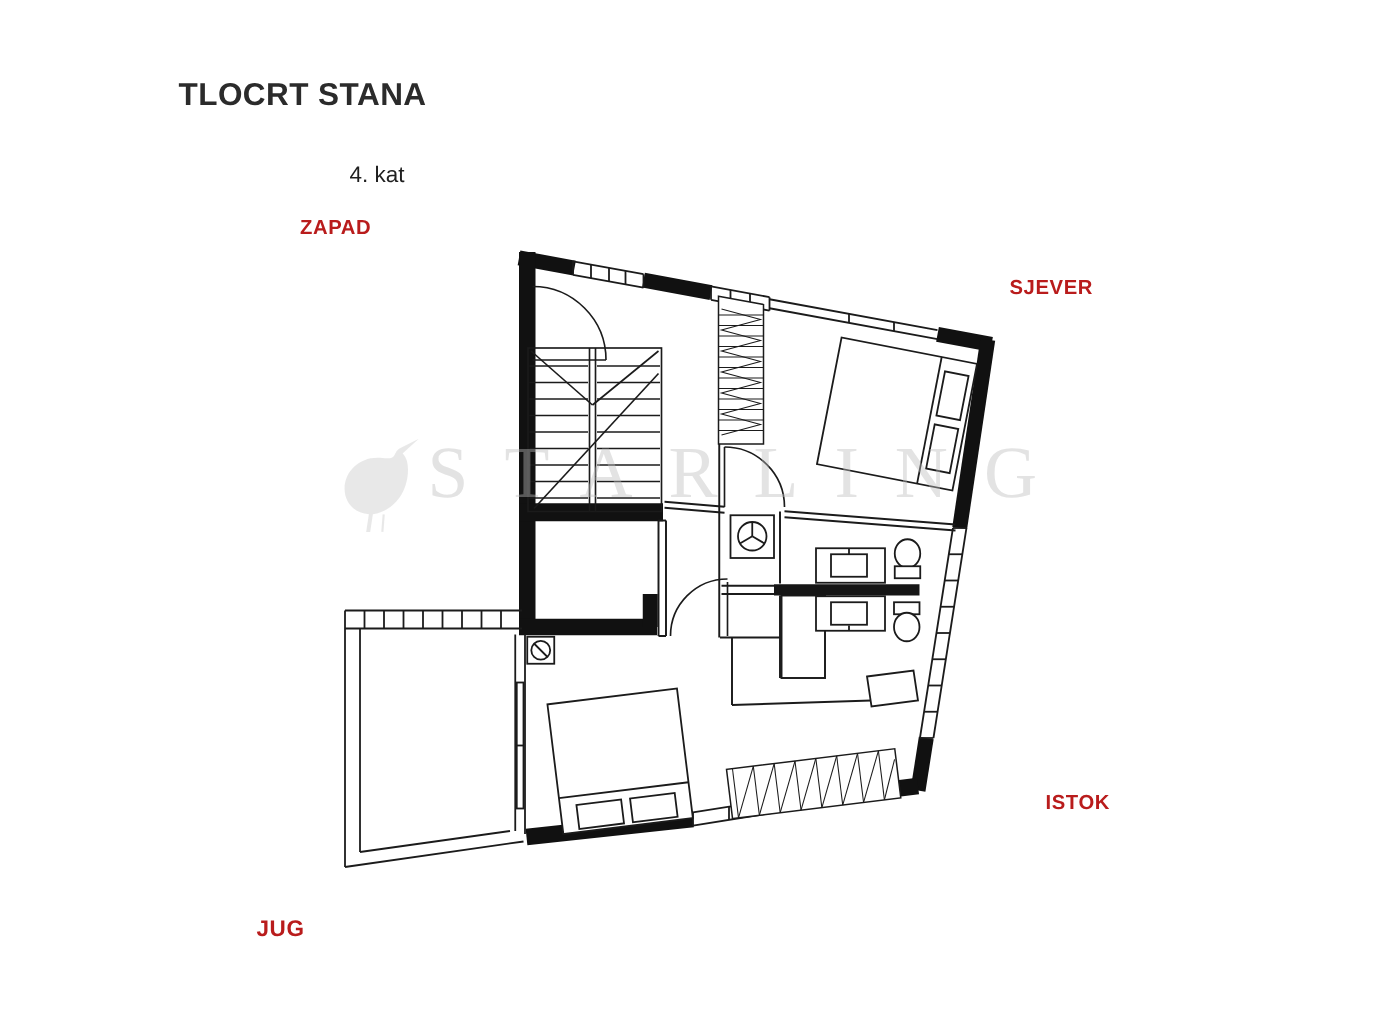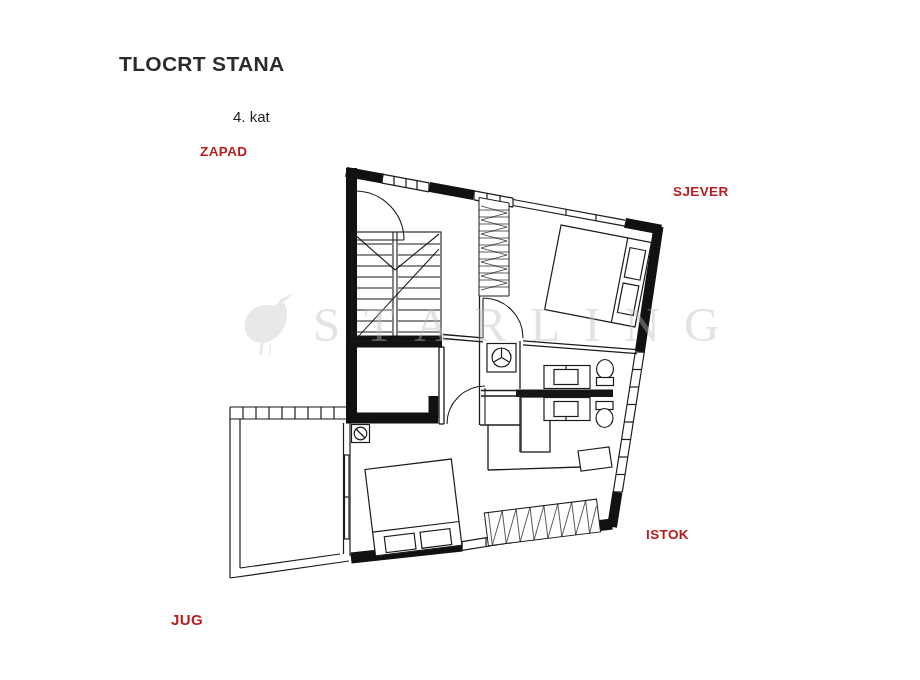--- a/index.html
+++ b/index.html
@@ -9,26 +9,26 @@
     background:#ffffff;
     overflow:hidden;
     font-family:"Liberation Sans", sans-serif;
   }
   .lbl{position:absolute;color:#2e2e2e;white-space:nowrap;}
   .title{left:119px;top:52px;font-size:21px;font-weight:700;letter-spacing:0.3px;color:#2b2b2b;}
   .floor{left:233px;top:108px;font-size:15px;font-weight:400;color:#1f1f1f;}
   .dir{font-size:13.5px;font-weight:700;letter-spacing:0.4px;color:#b91c1c;}
   .dir-west{left:200px;top:144px;}
   .dir-north{left:673px;top:172px;margin-top:12px;}
-  .dir-east{left:646px;top:527px;}
+  .dir-east{left:697px;top:527px;}
   .dir-south{left:171px;top:611px;font-size:15px;}
   #plan{position:absolute;left:0;top:0;}
   .watermark{
-    position:absolute;left:242px;top:290px;
-    display:flex;align-items:center;gap:17px;
+    position:absolute;left:227px;top:290px;
+    display:flex;align-items:flex-start;gap:4px;
     z-index:5;pointer-events:none;
   }
   .watermark .wm-text{
     font-family:"Liberation Serif", serif;
     font-size:49px;font-weight:400;
     letter-spacing:24px;
     color:#bdbdbd;opacity:0.42;
     line-height:1;
   }
 </style>

